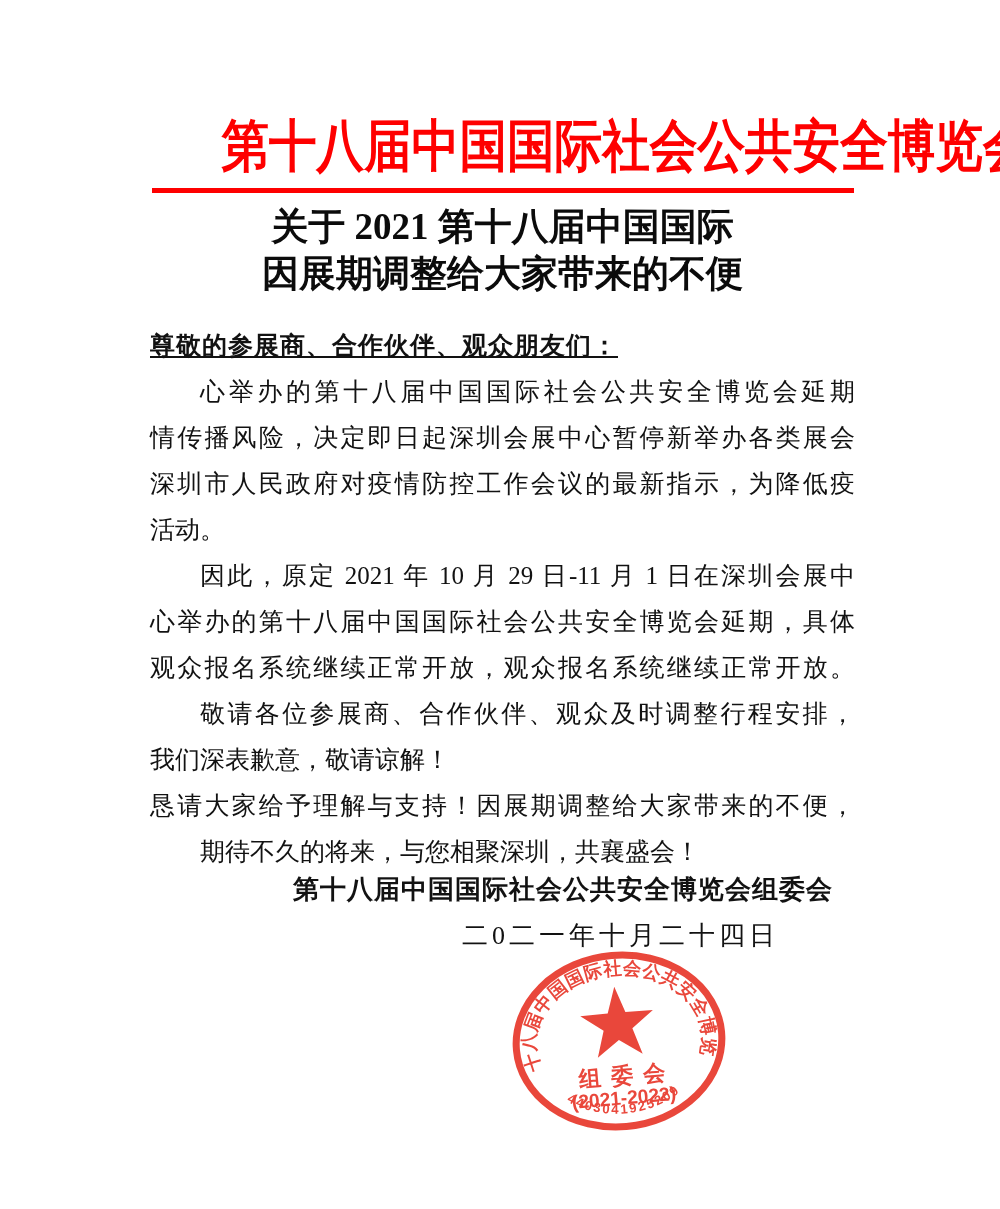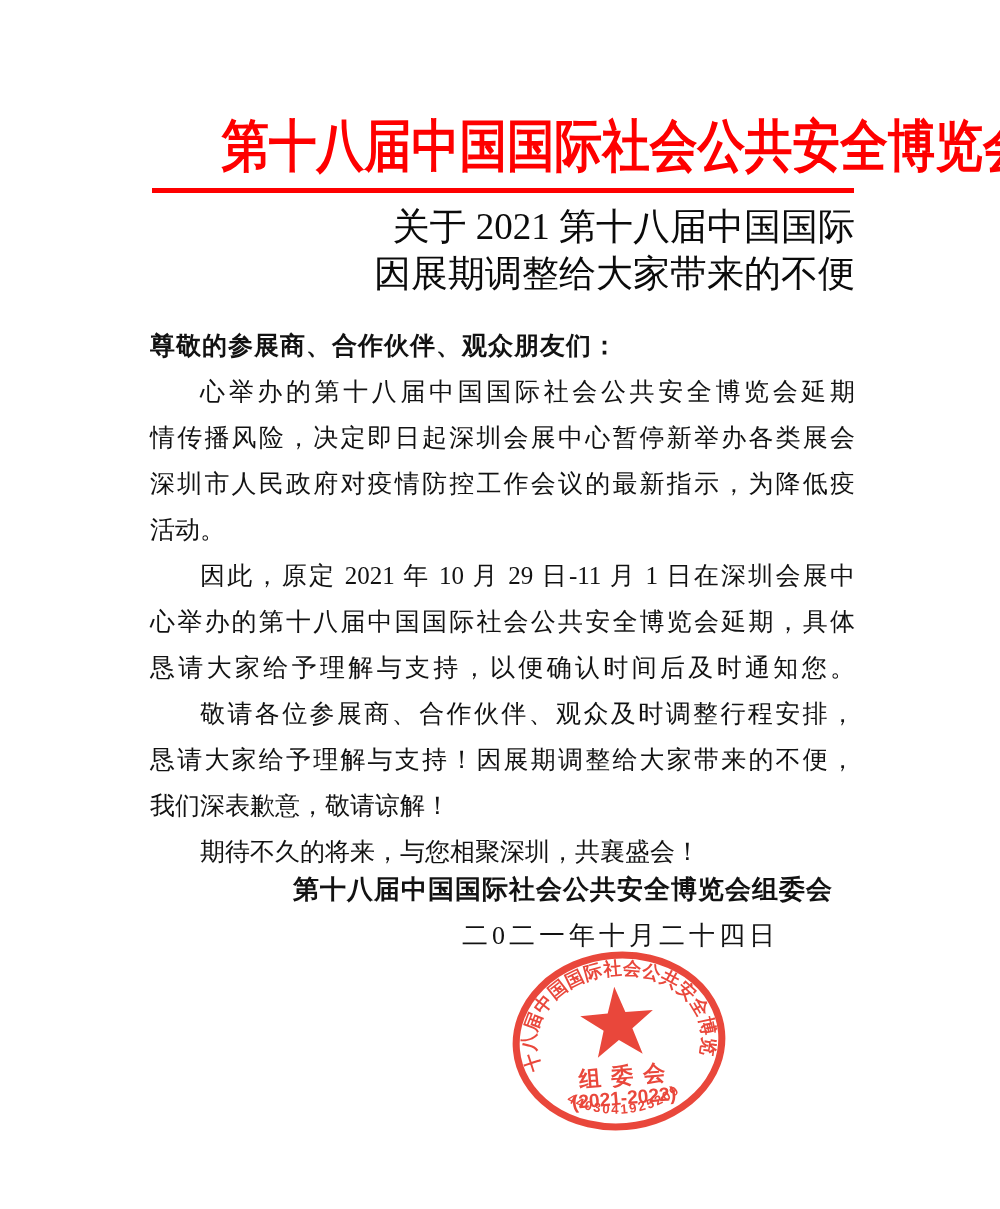--- a/index.html
+++ b/index.html
@@ -4,23 +4,23 @@
 <style>
   html,body{margin:0;padding:0;background:#ffffff;}
   .page{
     width:1000px;height:1209px;background:#ffffff;position:relative;
     font-family:"Liberation Serif","DejaVu Serif",serif;color:#121212;overflow:hidden;
   }
   .content{padding:0 145px 0 150px;}
   .title{margin:110px 0 0 0;text-align:center;font-weight:bold;font-size:56px;line-height:72px;white-space:nowrap;}
   .title-inner{display:inline-block;transform:scaleX(0.85);transform-origin:center;}
   .title-underline{width:702px;height:5px;margin:6px auto 0 auto;}
-  .subtitle{margin:10px 0 0 0;text-align:right;font-size:37px;font-weight:normal;line-height:47px;color:#0b0b0b;}
+  .subtitle{margin:10px 0 0 0;text-align:center;font-size:37px;font-weight:bold;line-height:47px;color:#0b0b0b;}
   .body{margin-top:26px;font-size:25px;line-height:46px;}
-  .greeting{font-weight:bold;letter-spacing:1px;}
+  .greeting{font-weight:bold;letter-spacing:1px;text-decoration:underline;}
   .line{text-align:justify;}
   .line.fill{text-align-last:justify;}
   .line.ind{text-indent:2em;}
   .sig{text-align:right;font-size:26px;font-weight:600;letter-spacing:1px;margin-top:-8px;line-height:46px;padding-right:22px;}
   .date{text-align:right;font-size:26px;letter-spacing:4px;line-height:46px;padding-right:76px;}
   .stamp{position:absolute;left:512px;top:951px;width:214px;height:180px;transform:rotate(-5deg);mix-blend-mode:multiply;opacity:0.93;}
   .stamp .ring-text{font-size:18px;font-weight:bold;letter-spacing:0.5px;font-family:"Liberation Serif",serif;}
   .stamp .st1{font-size:22px;font-weight:bold;letter-spacing:10px;text-anchor:middle;font-family:"Liberation Serif",serif;}
   .stamp .st2{font-size:19px;font-weight:bold;text-anchor:middle;font-family:"Liberation Sans",sans-serif;}
   .stamp .st3{font-size:13px;font-weight:bold;letter-spacing:2px;font-family:"Liberation Sans",sans-serif;}
@@ -41,24 +41,24 @@
 
     <div class="body">
       <div class="greeting">尊敬的参展商、合作伙伴、观众朋友们：</div>
       <div id="paragraphs">
           <div class="line ind fill">心举办的第十八届中国国际社会公共安全博览会延期</div>
           <div class="line fill">情传播风险，决定即日起深圳会展中心暂停新举办各类展会</div>
           <div class="line fill">深圳市人民政府对疫情防控工作会议的最新指示，为降低疫</div>
           <div class="line">活动。</div>
           <div class="line ind fill">因此，原定 2021 年 10 月 29 日-11 月 1 日在深圳会展中</div>
           <div class="line fill">心举办的第十八届中国国际社会公共安全博览会延期，具体</div>
-          <div class="line fill">恳请大家给予理解与支持，以便确认时间后及时通知您。</div>
+          <div class="line fill">观众报名系统继续正常开放，观众报名系统继续正常开放。</div>
           <div class="line ind fill">敬请各位参展商、合作伙伴、观众及时调整行程安排，</div>
+          <div class="line">我们深表歉意，敬请谅解！</div>
           <div class="line fill">恳请大家给予理解与支持！因展期调整给大家带来的不便，</div>
-          <div class="line">我们深表歉意，敬请谅解！</div>
           <div class="line ind">期待不久的将来，与您相聚深圳，共襄盛会！</div>
         </div>
       <div class="sig">第十八届中国国际社会公共安全博览会组委会</div>
       <div class="date">二0二一年十月二十四日</div>
     </div>
   </div>
 
   <svg class="stamp" viewBox="0 0 212 178" xmlns="http://www.w3.org/2000/svg">
     <defs>
       <path id="arcTop" d="M 29.6 114.8 A 83 66 0 1 1 182.4 114.8" fill="none"></path>

